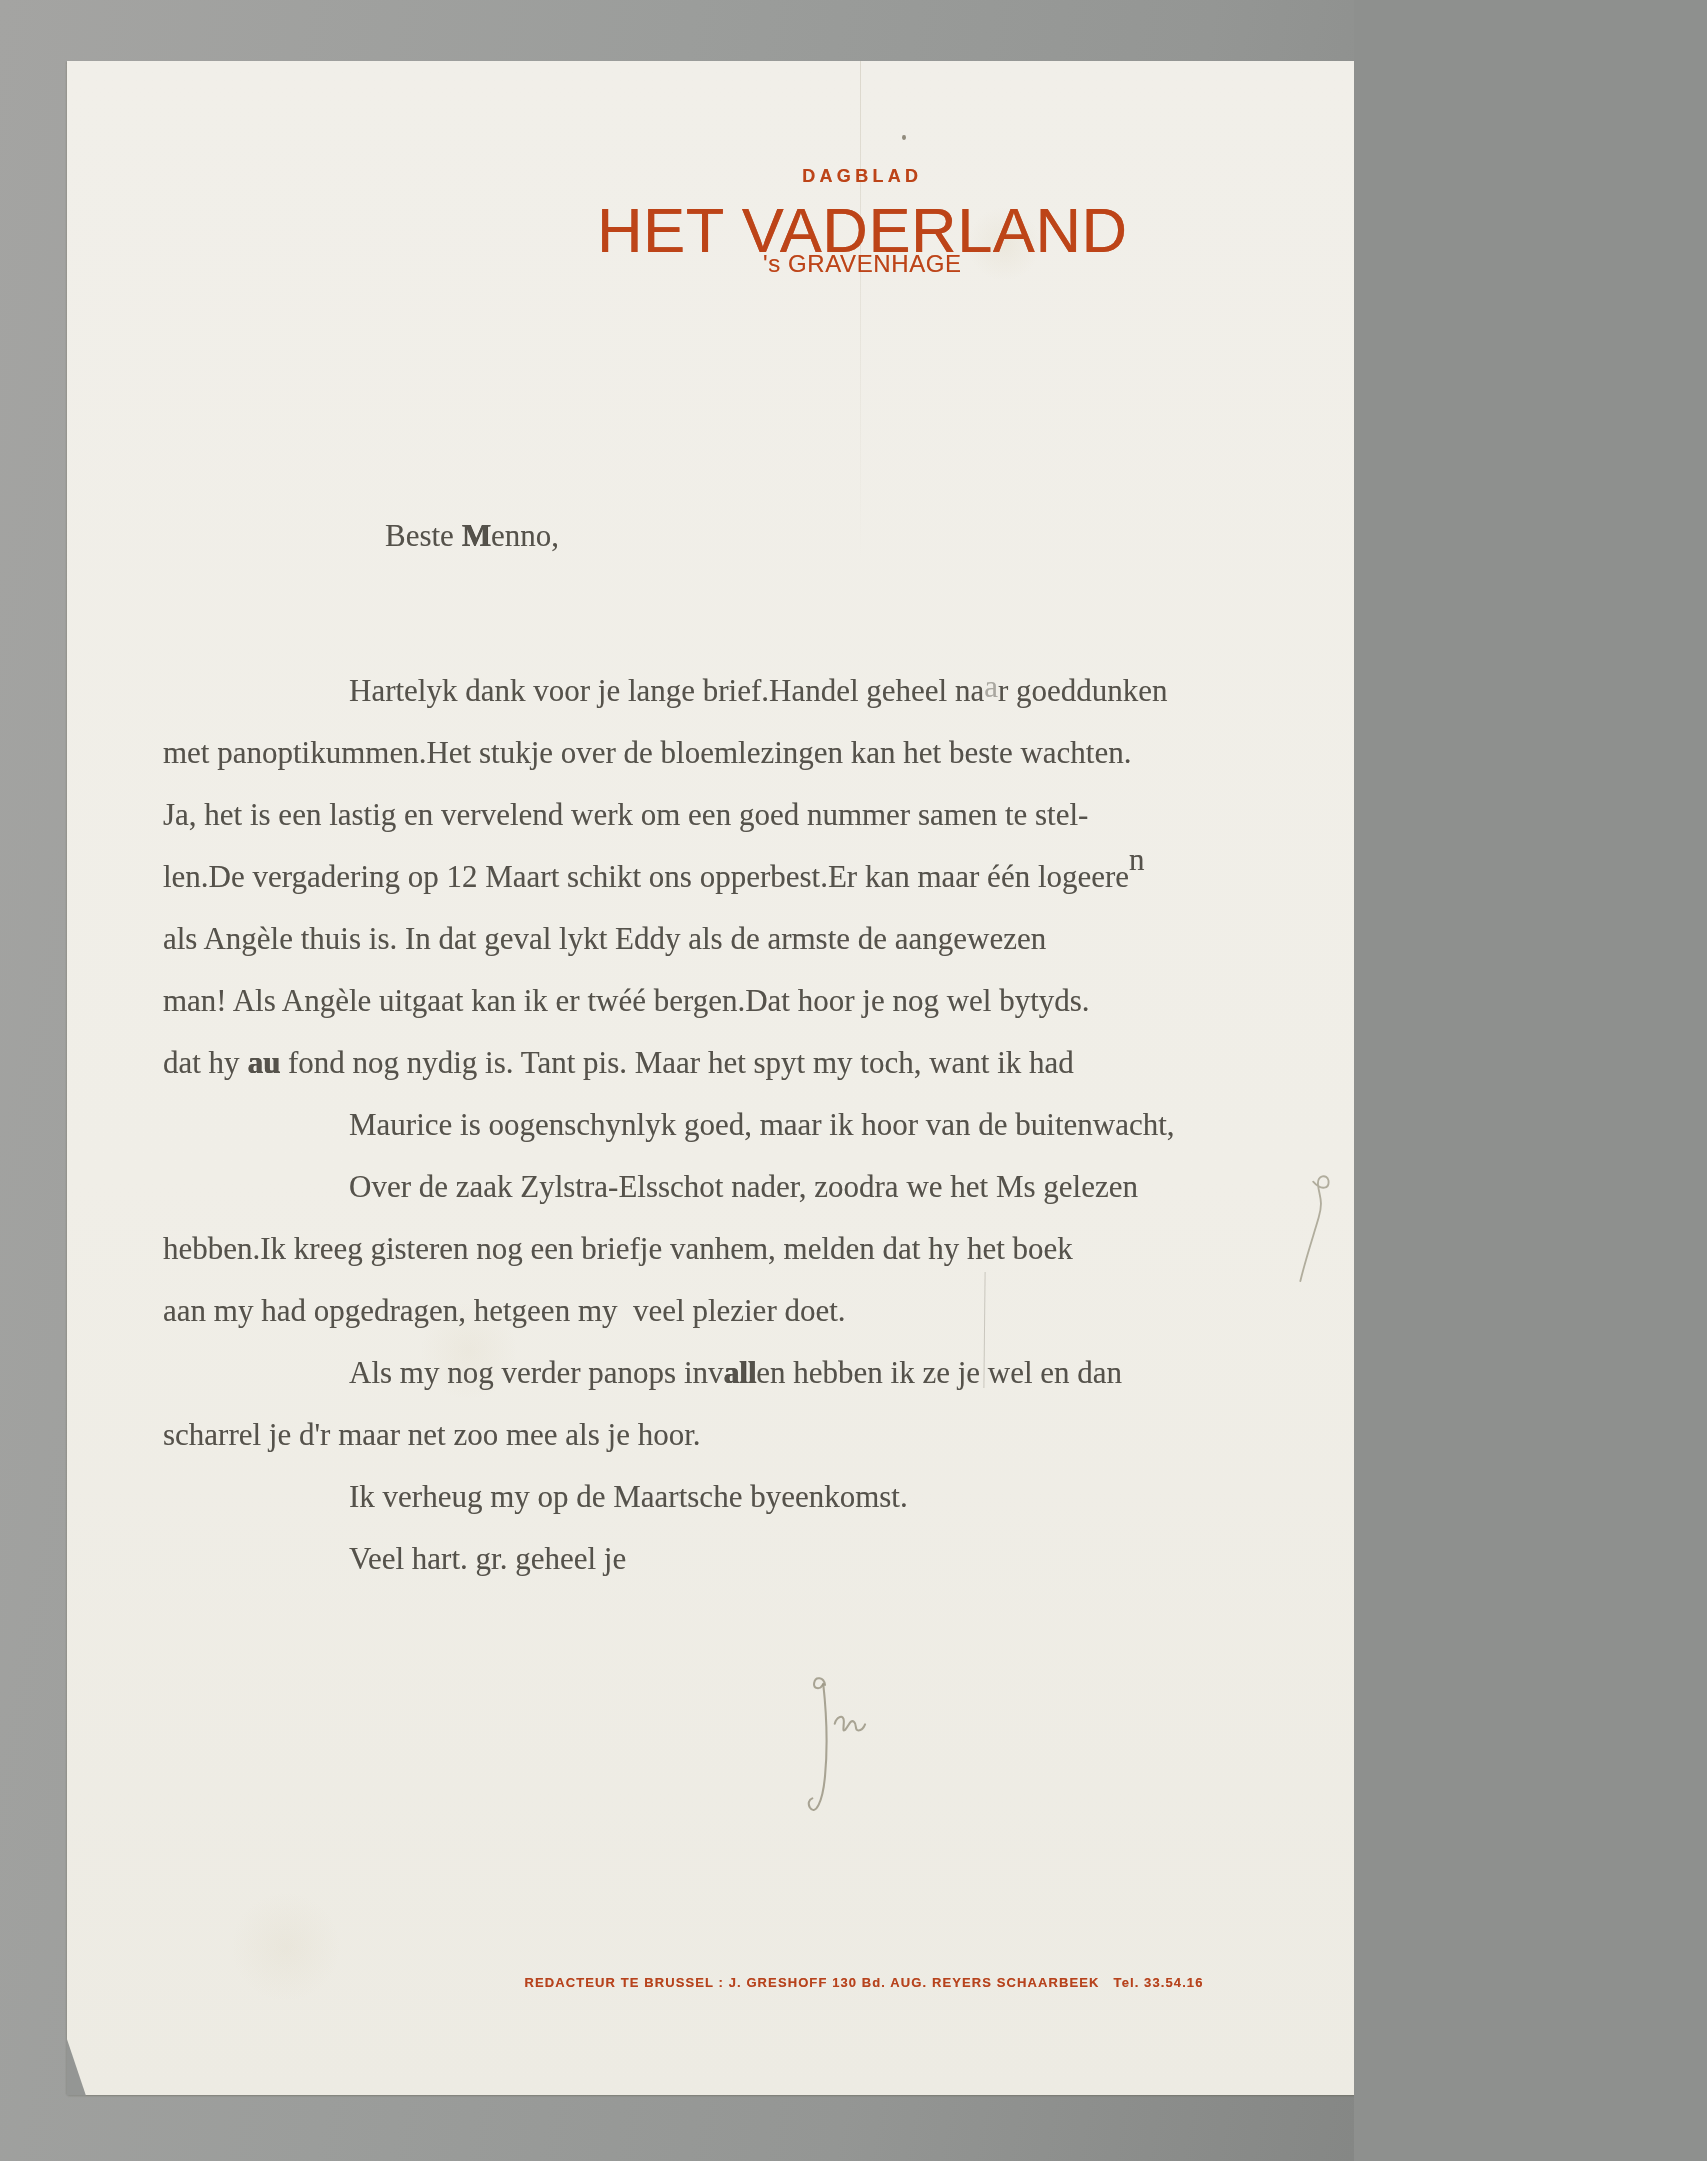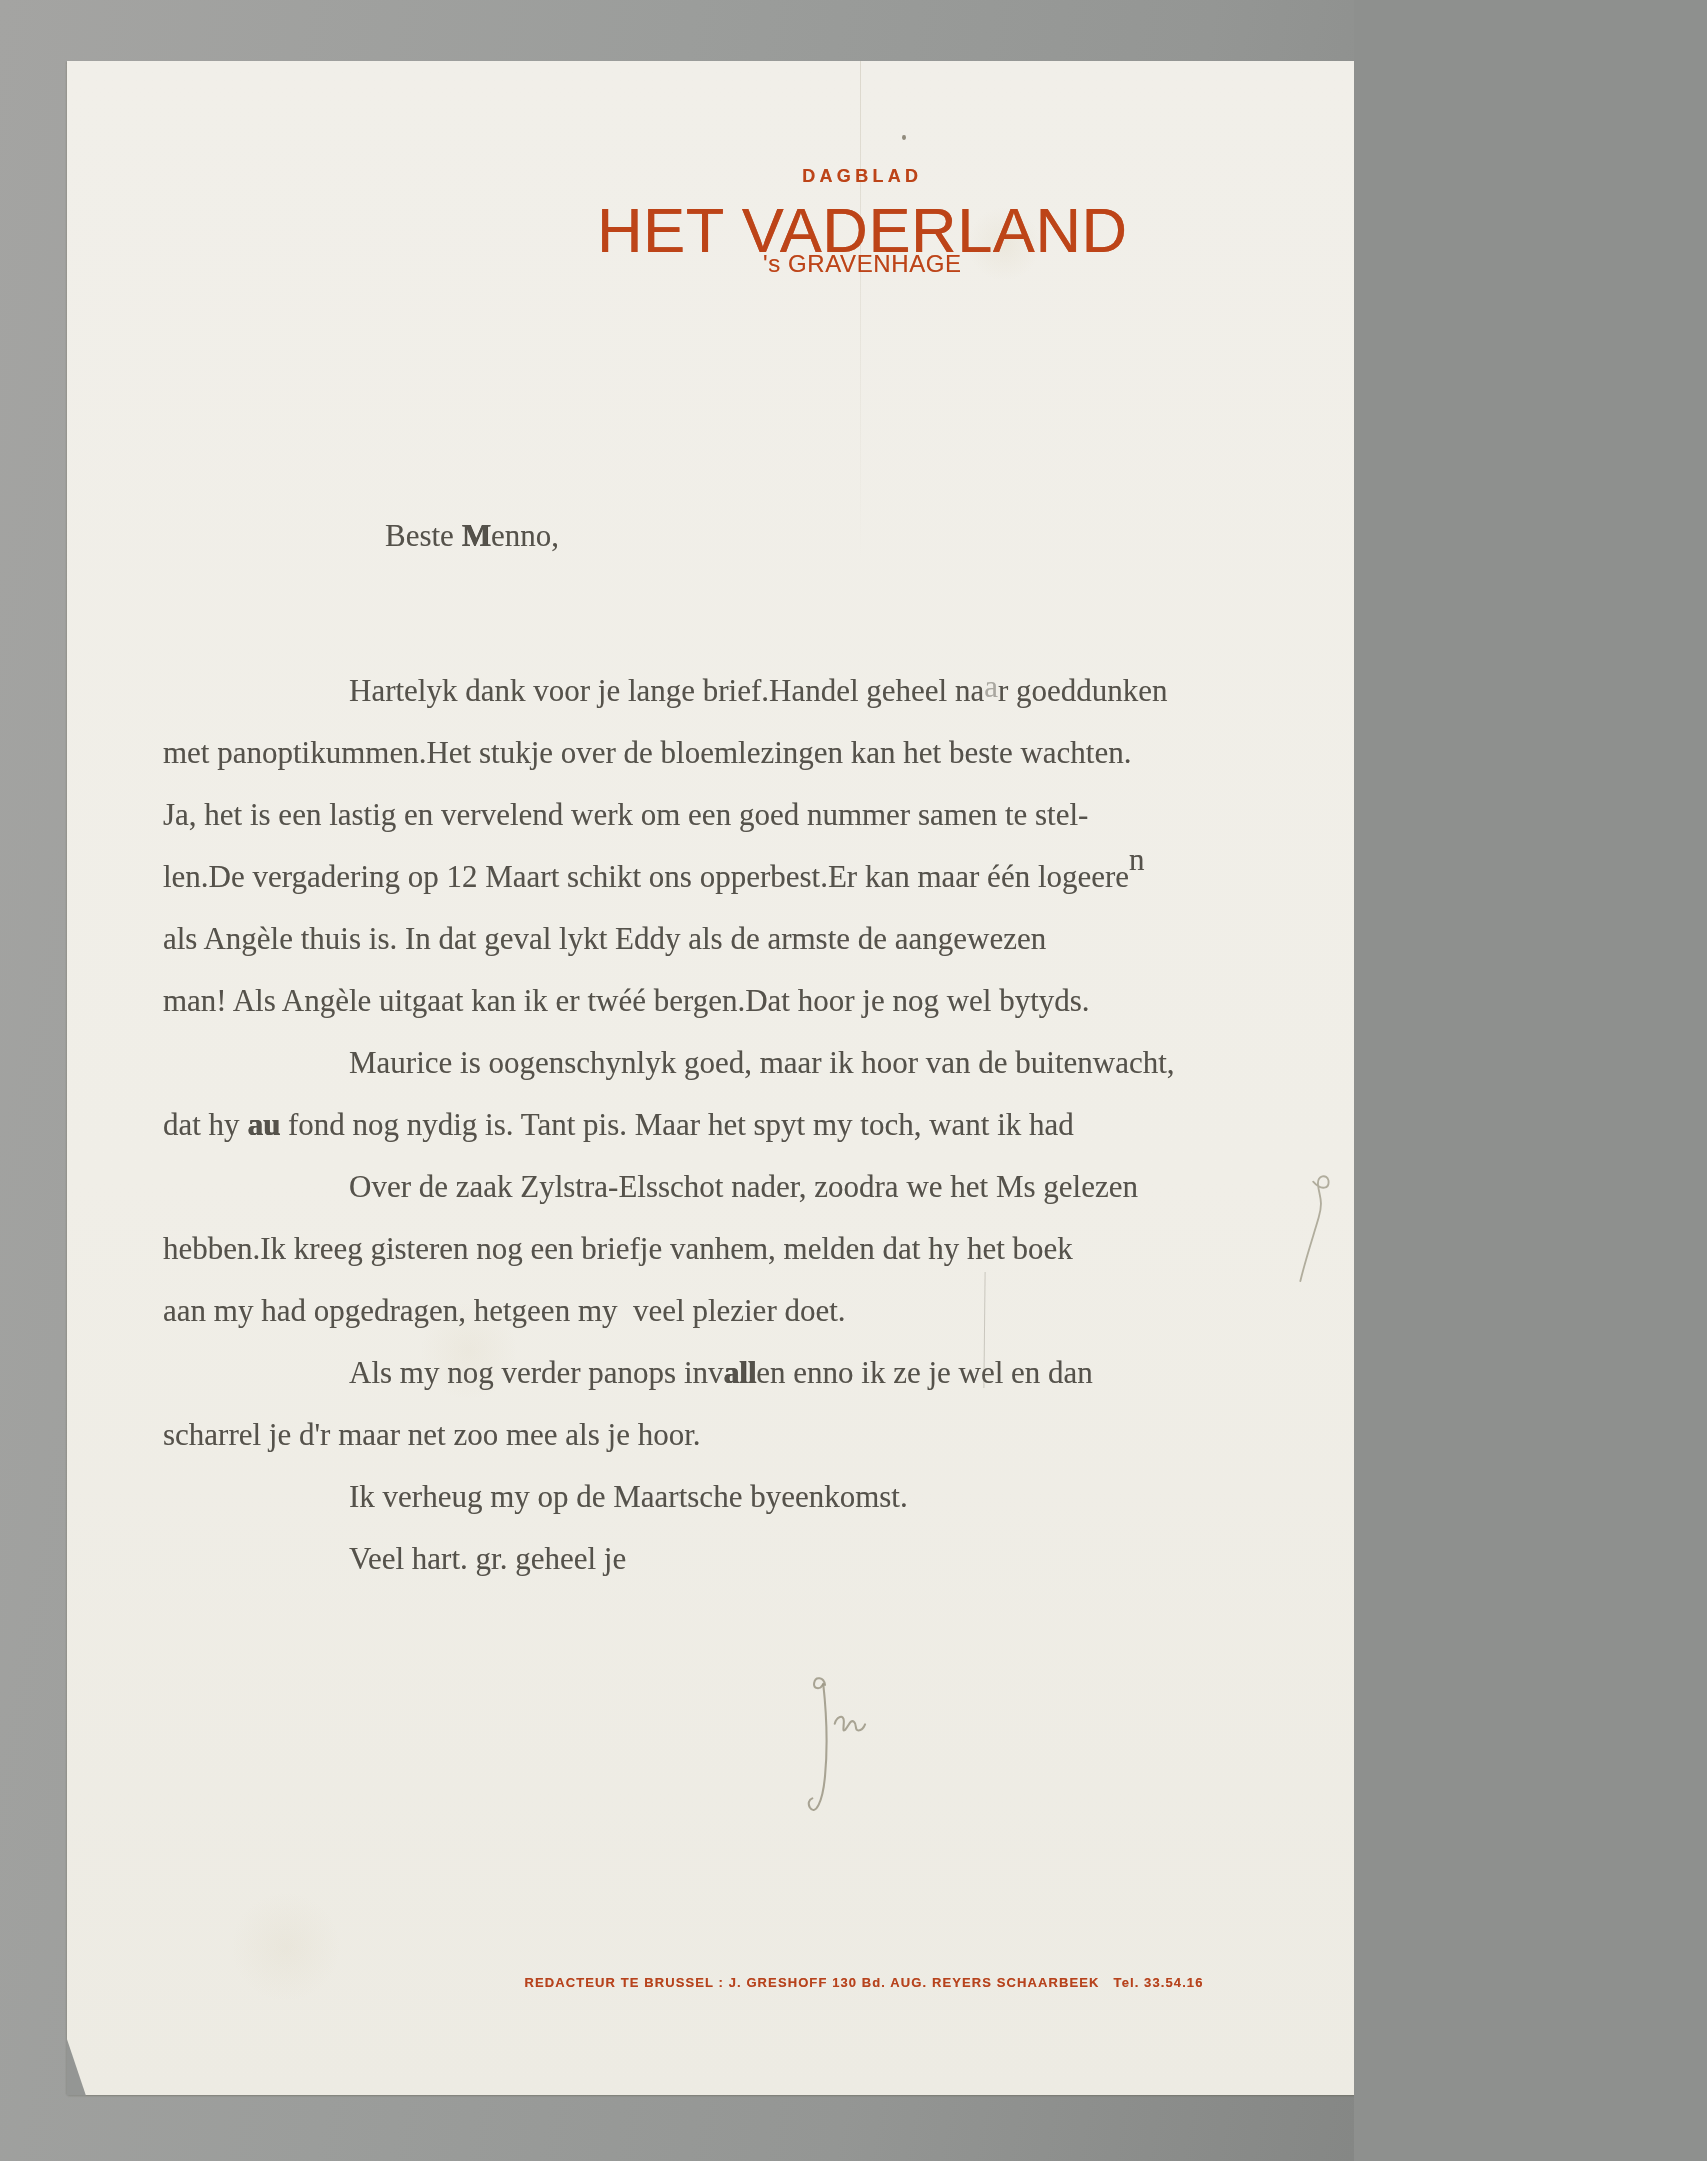--- a/index.html
+++ b/index.html
@@ -79,26 +79,26 @@
 
     <div class="salutation typed"><span>Beste </span><span class="seg-bold">M</span><span>enno,</span></div>
 
     <div class="letter-body typed">
         <div class="line indent"><span>Hartelyk dank voor je lange brief.Handel geheel na</span><span class="seg-faint">a</span><span>r goeddunken</span></div>
         <div class="line"><span>met panoptikummen.Het stukje over de bloemlezingen kan het beste wachten.</span></div>
         <div class="line"><span>Ja, het is een lastig en vervelend werk om een goed nummer samen te stel-</span></div>
         <div class="line"><span>len.De vergadering op 12 Maart schikt ons opperbest.Er kan maar één logeere</span><span class="seg-sup">n</span></div>
         <div class="line"><span>als Angèle thuis is. In dat geval lykt Eddy als de armste de aangewezen</span></div>
         <div class="line"><span>man! Als Angèle uitgaat kan ik er twéé bergen.Dat hoor je nog wel bytyds.</span></div>
+        <div class="line"><span>dat hy </span><span class="seg-bold">au</span><span> fond nog nydig is. Tant pis. Maar het spyt my toch, want ik had</span></div>
         <div class="line indent"><span>Maurice is oogenschynlyk goed, maar ik hoor van de buitenwacht,</span></div>
-        <div class="line"><span>dat hy </span><span class="seg-bold">au</span><span> fond nog nydig is. Tant pis. Maar het spyt my toch, want ik had</span></div>
         <div class="line indent"><span>Over de zaak Zylstra-Elsschot nader, zoodra we het Ms gelezen</span></div>
         <div class="line"><span>hebben.Ik kreeg gisteren nog een briefje vanhem, melden dat hy het boek</span></div>
         <div class="line"><span>aan my had opgedragen, hetgeen my  veel plezier doet.</span></div>
-        <div class="line indent"><span>Als my nog verder panops inv</span><span class="seg-bold">all</span><span>en enno ik ze je wel en dan</span></div>
+        <div class="line indent"><span>Als my nog verder panops inv</span><span class="seg-bold">all</span><span>en hebben ik ze je wel en dan</span></div>
         <div class="line"><span>scharrel je d'r maar net zoo mee als je hoor.</span></div>
         <div class="line indent"><span>Ik verheug my op de Maartsche byeenkomst.</span></div>
         <div class="line indent"><span>Veel hart. gr. geheel je</span></div>
       </div>
 
     <div class="stray-line"></div>
 
     <svg class="squiggle-svg" width="61" height="113" viewBox="0 0 100 185">
       <path class="pencil-stroke" stroke-width="3" opacity=".7" d="M38 14 c14 16 27 11 25 -2 c-2 -11 -19 -9 -17 8 c2 18 9 26 1 53 c-8 28 -21 66 -30 104"></path>
     </svg>

